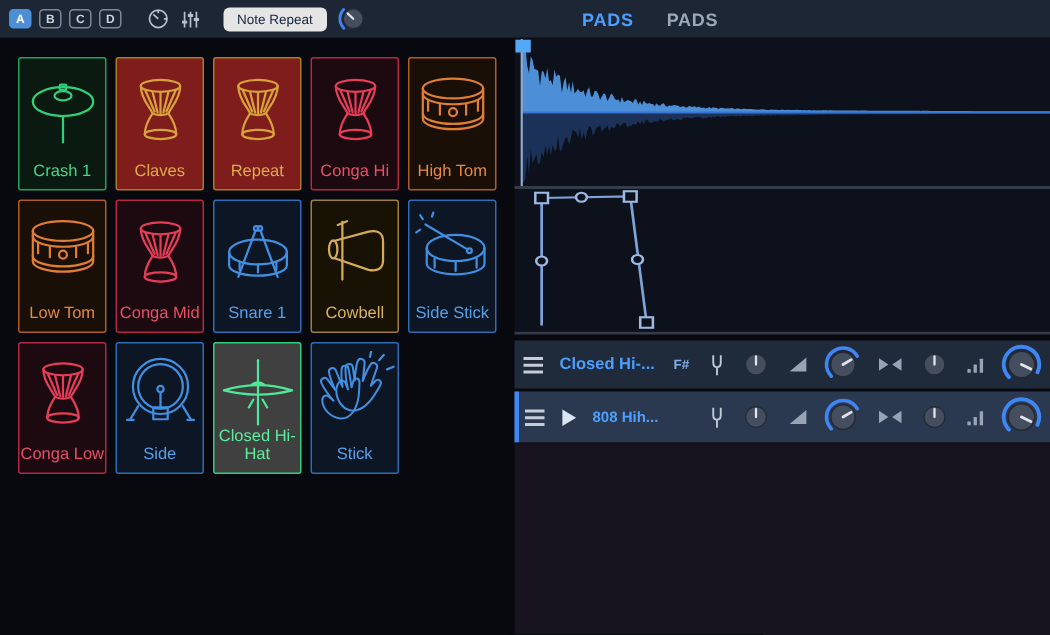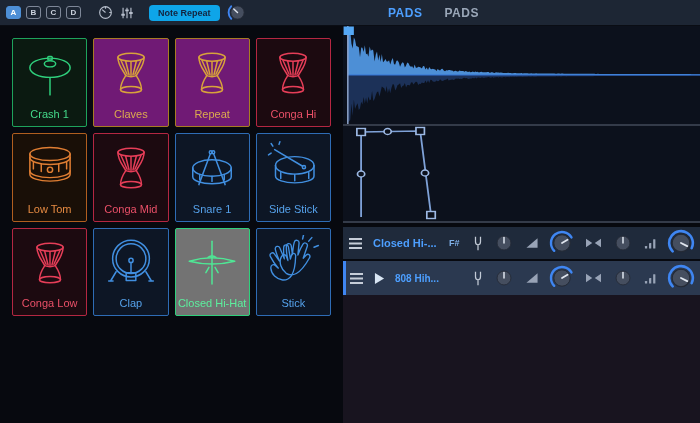--- a/index.html
+++ b/index.html
@@ -6,50 +6,50 @@
   html,body{width:700px;height:423px;overflow:hidden}
   body{background:#07090f;font-family:"Liberation Sans",sans-serif}
 
   
   .topbar{height:26px;background:#1d2634;display:flex;align-items:center;padding:0 6px;gap:7px;position:relative;border-bottom:1px solid #0a0d14}
   .banks{display:flex;gap:5px;align-items:center}
   .bank{width:15px;height:13px;border:1px solid #7e8798;border-radius:3px;background:transparent;color:#ccd3de;font-size:8px;font-weight:700;display:flex;align-items:center;justify-content:center;font-family:"Liberation Sans",sans-serif}
   .bank.active{background:#4d8fd6;border-color:#4d8fd6;color:#fff}
   .tb-icon{display:flex;align-items:center;justify-content:center}
   .tb-icon.first{margin-left:10px}
-  .note-repeat{background:#0ea5e9;color:#14233d;font-size:9px;font-weight:700;border:none;border-radius:4px;padding:3px 9px;margin-left:8px;font-family:"Liberation Sans",sans-serif}
+  .note-repeat{background:#e5e5e5;color:#14233d;font-size:9px;font-weight:400;border:none;border-radius:4px;padding:3px 9px;margin-left:8px;font-family:"Liberation Sans",sans-serif}
   .knob{display:inline-block;width:26px;height:26px}
   .knob svg{width:100%;height:100%;display:block}
   .knob.small{width:21px;height:21px}
   .tabs{position:absolute;left:388px;top:0;height:100%;display:flex;align-items:center;gap:22px}
   .tab{background:none;border:none;font-size:12px;font-weight:700;letter-spacing:.5px;color:#9aa7b8;font-family:"Liberation Sans",sans-serif}
   .tab.active{color:#4d9fff}
 
   
   .main{display:flex;height:397px}
 
   
-  .pads{width:404px;display:grid;grid-template-columns:repeat(4,1fr);grid-template-rows:repeat(4,1fr);gap:6px;padding:12px}
+  .pads{width:404px;display:grid;grid-template-columns:repeat(5,1fr);grid-template-rows:repeat(4,1fr);gap:6px;padding:12px}
   .pad{position:relative;border:1.5px solid;border-radius:2px;display:flex;align-items:center;justify-content:center}
   .pad svg{width:56px;height:56px;margin-top:-14px;fill:none;stroke:currentColor;stroke-width:1.7;stroke-linecap:round;stroke-linejoin:round}
   .pad-label{position:absolute;bottom:6px;left:0;width:100%;text-align:center;font-size:11px;font-weight:500}
 
   .pad.green {border-color:#1ea35c;background:#0b1a11;color:#2fd07c}
   .pad.green .pad-label{color:#44d98a}
-  .pad.amber {border-color:#a87c24;background:#701a75;color:#d8a23b}
+  .pad.amber {border-color:#a87c24;background:#7f1d1d;color:#d8a23b}
   .pad.amber .pad-label{color:#dcab4e}
   .pad.orange{border-color:#b05e1f;background:#190f07;color:#e07e33}
   .pad.orange .pad-label{color:#e58a42}
   .pad.red   {border-color:#b42742;background:#1c0a10;color:#e63e58}
   .pad.red .pad-label{color:#ea5068}
   .pad.blue  {border-color:#2e6cb5;background:#0d1625;color:#418fe0}
   .pad.blue .pad-label{color:#55a1ea}
   .pad.tan   {border-color:#9d7e3c;background:#181205;color:#d4ac58}
   .pad.tan .pad-label{color:#d9b465}
-  .pad.selected{background:#737373;border-color:#2fd07c;color:#4fe795}
+  .pad.selected{background:#404040;border-color:#2fd07c;color:#4fe795}
   .pad.selected .pad-label{color:#5cef9e}
 
   
   .right{flex:1;display:flex;flex-direction:column}
   .panel{background:#0c111c;position:relative}
   .panel.wave{height:98px}
   .panel.env{height:95px}
   .panel svg{display:block;width:100%;height:100%}
   .divider{height:2px;background:#343b49}
   .gap3{height:4px;background:transparent}
@@ -211,53 +211,65 @@
         <span><svg>
               <use href="#i-goblet"></use>
             </svg></span>
         <span class="pad-label">Conga Hi</span>
       </div>
 
       <div class="pad orange">
         <span><svg>
               <use href="#i-tom"></use>
             </svg></span>
+        <span class="pad-label">High Tom</span>
+      </div>
+      <div class="pad orange">
+        <span><svg>
+              <use href="#i-tom"></use>
+            </svg></span>
         <span class="pad-label">Low Tom</span>
       </div>
       <div class="pad red">
         <span><svg>
               <use href="#i-goblet"></use>
             </svg></span>
         <span class="pad-label">Conga Mid</span>
       </div>
 
       <div class="pad blue">
         <span><svg>
               <use href="#i-snare"></use>
             </svg></span>
         <span class="pad-label">Snare 1</span>
       </div>
+      <div class="pad tan">
+        <span><svg>
+              <use href="#i-cowbell"></use>
+            </svg></span>
+        <span class="pad-label">Cowbell</span>
+      </div>
       <div class="pad blue">
         <span><svg>
               <use href="#i-sidestick"></use>
             </svg></span>
         <span class="pad-label">Side Stick</span>
       </div>
 
       <div class="pad red">
         <span><svg>
               <use href="#i-goblet"></use>
             </svg></span>
         <span class="pad-label">Conga Low</span>
       </div>
       <div class="pad blue">
         <span><svg>
               <use href="#i-kick"></use>
             </svg></span>
-        <span class="pad-label">Clap</span>
+        <span class="pad-label">Side</span>
       </div>
       <div class="pad green selected">
         <span><svg>
               <use href="#i-closedhh"></use>
             </svg></span>
         <span class="pad-label">Closed Hi-Hat</span>
       </div>
       <div class="pad blue">
         <span><svg>
               <use href="#i-clap"></use>

